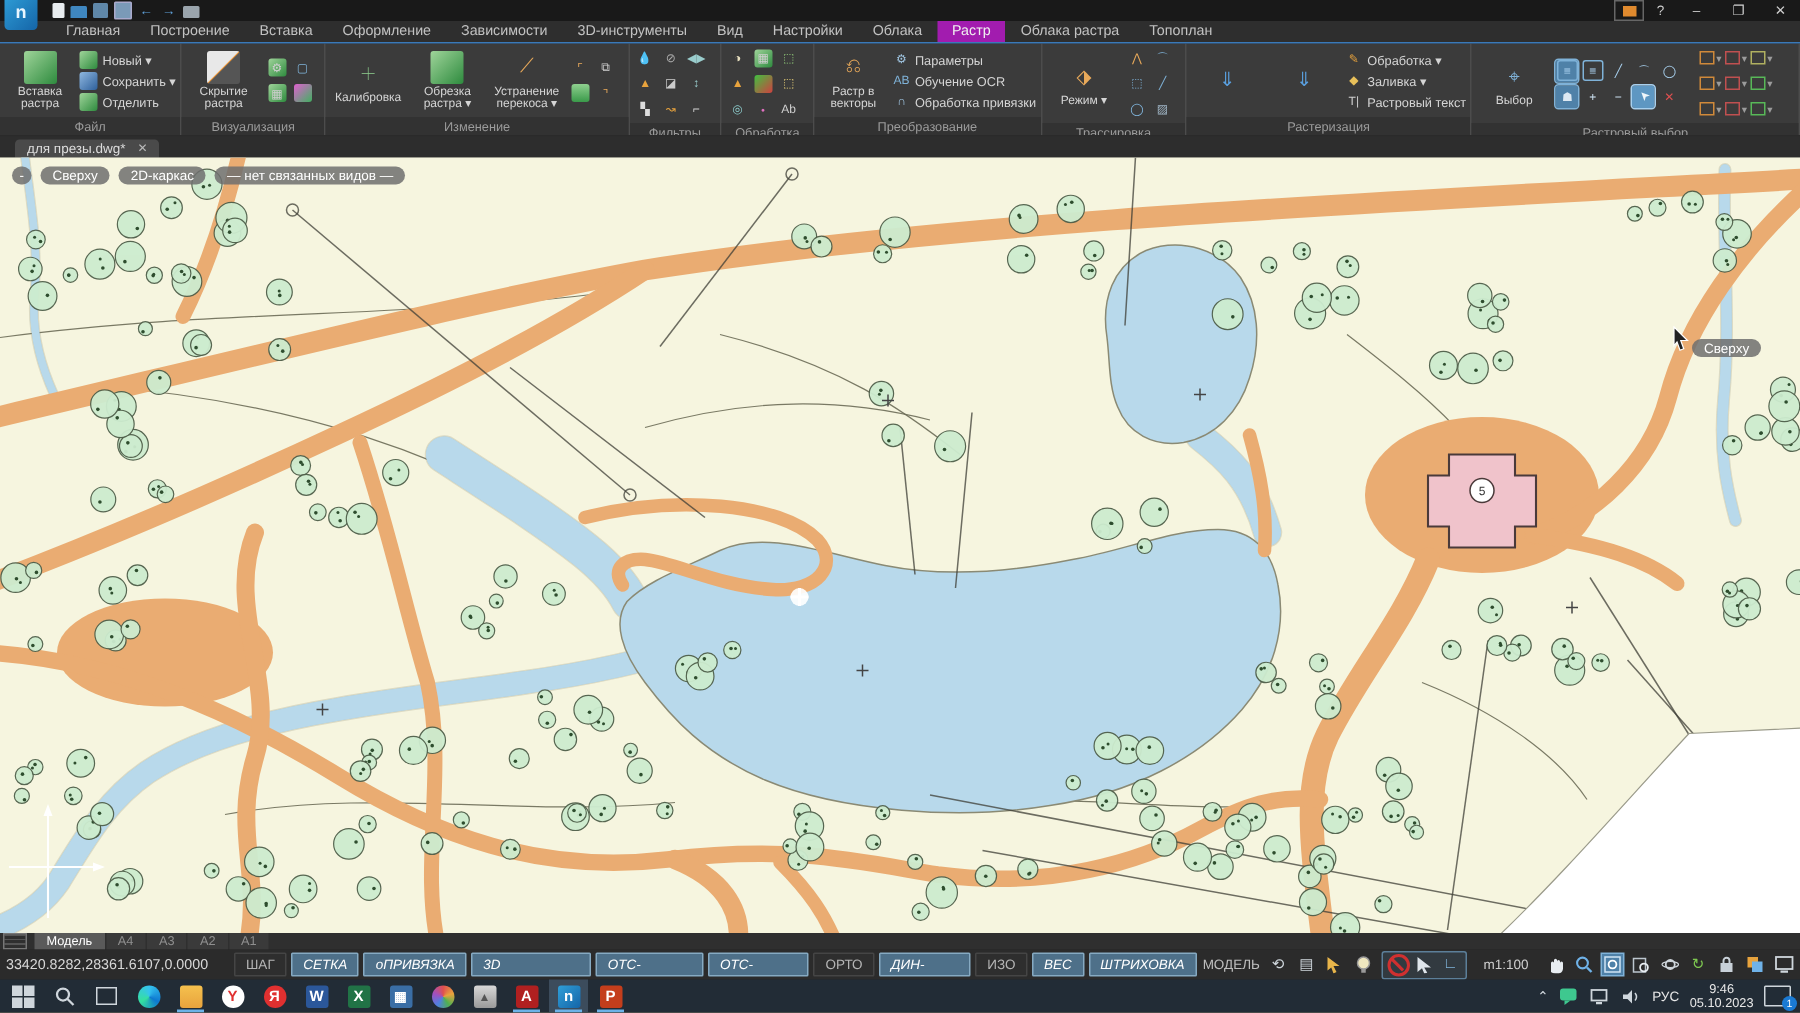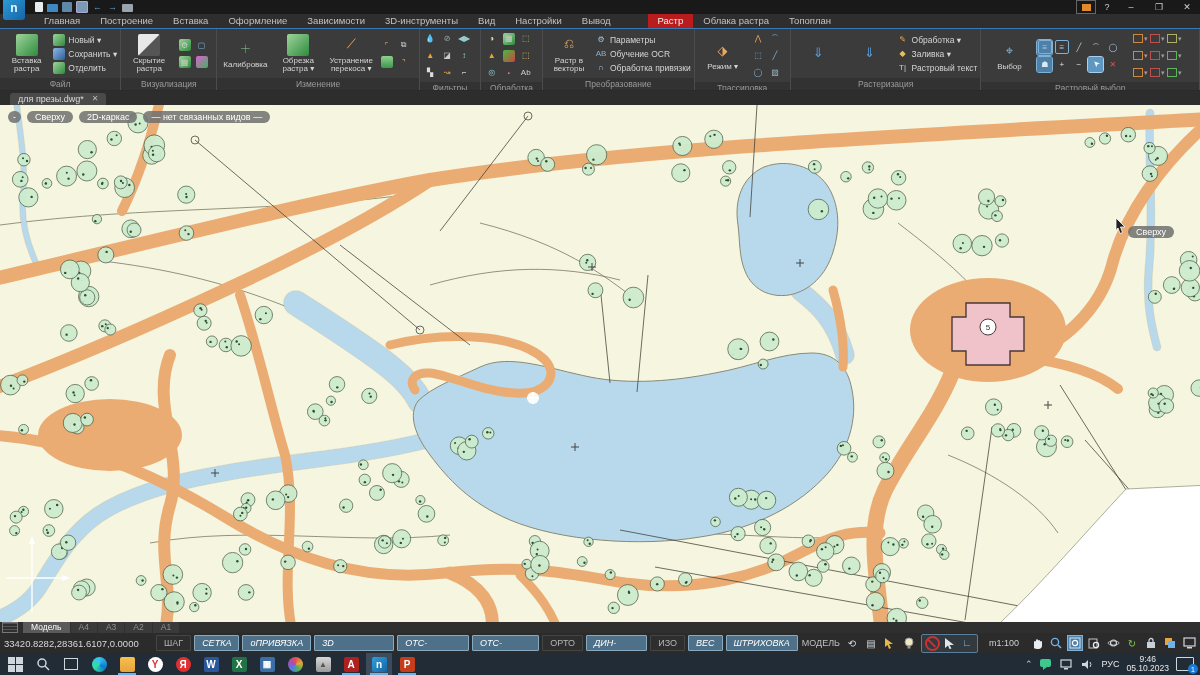--- a/index.html
+++ b/index.html
@@ -17,21 +17,21 @@
   .qi.arrow{color:#5fa0d8;font-weight:bold;}
   .qi.printer{background:#9aa4ac;width:11px;height:8px;border-radius:1px;margin-top:2px;}
   .titletext{position:absolute;left:0;right:0;text-align:center;font-size:9.5px;color:#d0d0d0;pointer-events:none;}
   .wincontrols{margin-left:auto;display:flex;align-items:center;gap:2px;z-index:7;}
   .wbtn{width:26px;height:13px;display:flex;align-items:center;justify-content:center;color:#cfcfcf;font-size:9px;}
   .storebtn{width:18px;height:12px;border:1px solid #666;display:flex;align-items:center;justify-content:center;}
   .storebtn .s{width:9px;height:7px;background:#e08a2e;}
   
   .tabrow{height:14px;background:#2e2e2e;display:flex;align-items:flex-end;padding-left:34px;border-bottom:1px solid #3a79b8;position:relative;z-index:4;}
   .rtab{padding:1px 10px;font-size:9.5px;color:#c2c2c2;height:12px;line-height:12px;}
-  .rtab.active{background:#b91c1c;color:#f0f0f0;margin-left:27px;}
+  .rtab.active{background:#a21caf;color:#f0f0f0;}
   
   .ribbon{height:61px;background:#3b3b3b;display:flex;align-items:stretch;border-bottom:1px solid #2a2a2a;}
   .rgroup{display:flex;flex-direction:column;border-right:1px solid #4c4c4c;min-width:0;}
   .rg-body{flex:1;display:flex;align-items:center;padding:2px 3px;gap:3px;}
   .rg-label{height:12px;background:#323232;color:#9b9b9b;font-size:8.5px;text-align:center;line-height:12px;white-space:nowrap;overflow:hidden;}
   .bigbtn{display:flex;flex-direction:column;align-items:center;justify-content:flex-start;width:52px;font-size:8px;color:#d5d5d5;text-align:center;line-height:8.5px;gap:1px;}
   .bigbtn .bicon{width:22px;height:22px;border-radius:2px;display:flex;align-items:center;justify-content:center;font-size:13px;}
   .stackcol{display:flex;flex-direction:column;justify-content:space-between;gap:2px;}
   .stackbtn{display:flex;align-items:center;gap:3px;font-size:8.5px;color:#d5d5d5;white-space:nowrap;}
   .sicon{width:12px;height:12px;border-radius:2px;display:flex;align-items:center;justify-content:center;font-size:8px;flex:0 0 auto;}
@@ -108,21 +108,21 @@
 
   <div class="tabrow" id="tabrow">
       <div class="rtab">Главная</div>
       <div class="rtab">Построение</div>
       <div class="rtab">Вставка</div>
       <div class="rtab">Оформление</div>
       <div class="rtab">Зависимости</div>
       <div class="rtab">3D-инструменты</div>
       <div class="rtab">Вид</div>
       <div class="rtab">Настройки</div>
-      <div class="rtab">Вывод</div>
+      <div class="rtab">Облака</div>
       <div class="rtab active">Растр</div>
       <div class="rtab">Облака растра</div>
       <div class="rtab">Топоплан</div>
     </div>
 
   <div class="ribbon" id="ribbon">
       <div class="rgroup">
         <div class="rg-body">
           <div class="bigbtn">
             <div class="bicon" style="background: linear-gradient(135deg, rgb(159, 212, 154), rgb(46, 139, 62)); color: rgb(207, 207, 207);"></div>

